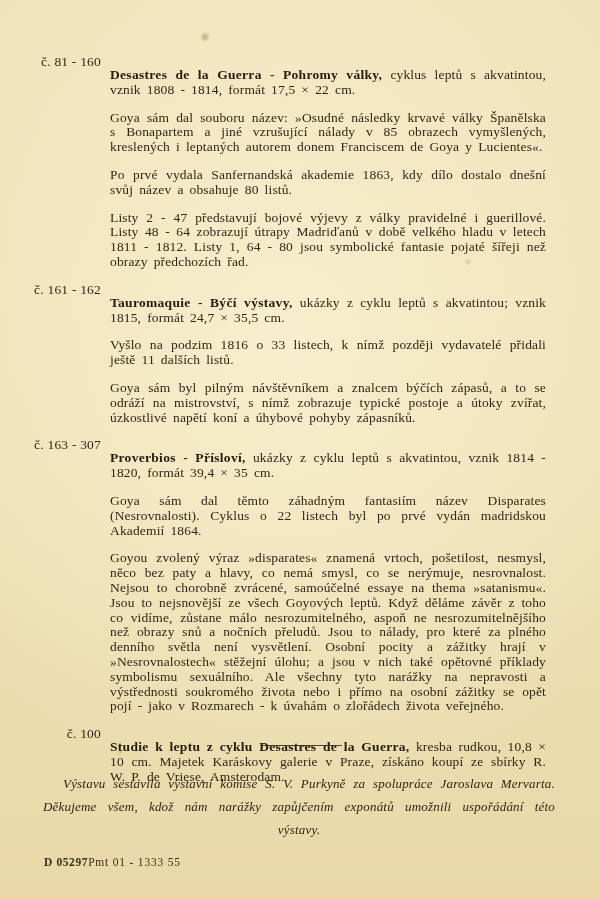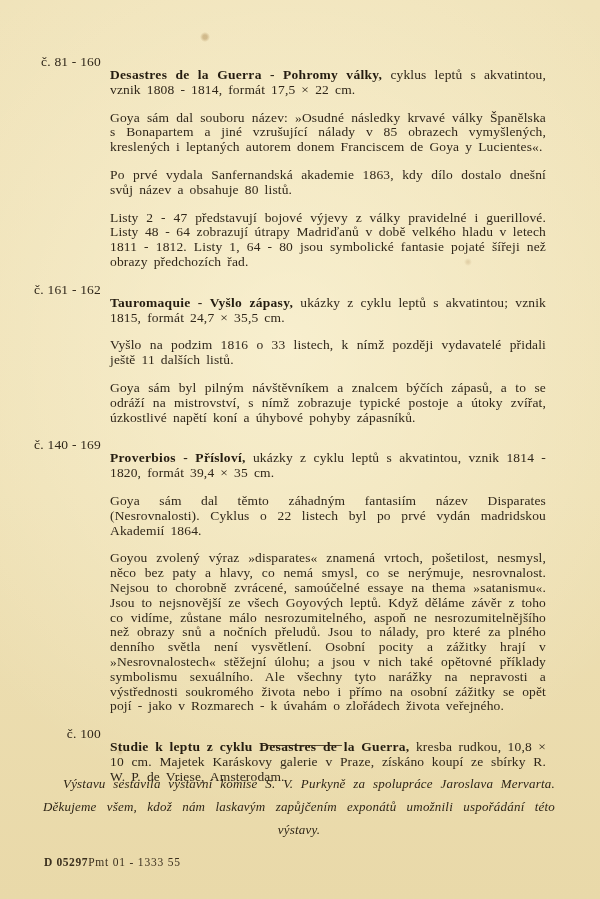--- a/index.html
+++ b/index.html
@@ -101,49 +101,49 @@
         <p class="entry-heading"><b>Desastres de la Guerra - Pohromy války,</b> <span>cyklus leptů s akvatintou, vznik 1808 - 1814, formát 17,5 × 22 cm.</span></p>
         <p>Goya sám dal souboru název: »Osudné následky krvavé války Španělska s Bonapartem a jiné vzrušující nálady v 85 obrazech vymyšlených, kreslených i leptaných autorem donem Franciscem de Goya y Lucientes«.</p>
         <p>Po prvé vydala Sanfernandská akademie 1863, kdy dílo dostalo dnešní svůj název a obsahuje 80 listů.</p>
         <p>Listy 2 - 47 představují bojové výjevy z války pravidelné i guerillové. Listy 48 - 64 zobrazují útrapy Madriďanů v době velkého hladu v letech 1811 - 1812. Listy 1, 64 - 80 jsou symbolické fantasie pojaté šířeji než obrazy předchozích řad.</p>
       </div>
     </section>
 
     <section class="entry">
       <div class="entry-number">č. 161 - 162</div>
       <div class="entry-body">
-        <p class="entry-heading"><b>Tauromaquie - Vyšlo zápasy,</b> <span>ukázky z cyklu leptů s akvatintou; vznik 1815, formát 24,7 × 35,5 cm.</span></p>
+        <p class="entry-heading"><b>Tauromaquie - Býčí výstavy,</b> <span>ukázky z cyklu leptů s akvatintou; vznik 1815, formát 24,7 × 35,5 cm.</span></p>
         <p>Vyšlo na podzim 1816 o 33 listech, k nímž později vydavatelé přidali ještě 11 dalších listů.</p>
         <p>Goya sám byl pilným návštěvníkem a znalcem býčích zápasů, a to se odráží na mistrovství, s nímž zobrazuje typické postoje a útoky zvířat, úzkostlivé napětí koní a úhybové pohyby zápasníků.</p>
       </div>
     </section>
 
     <section class="entry">
-      <div class="entry-number">č. 140 - 169</div>
+      <div class="entry-number">č. 163 - 307</div>
       <div class="entry-body">
         <p class="entry-heading"><b>Proverbios - Přísloví,</b> <span>ukázky z cyklu leptů s akvatintou, vznik 1814 - 1820, formát 39,4 × 35 cm.</span></p>
         <p>Goya sám dal těmto záhadným fantasiím název Disparates (Nesrovnalosti). Cyklus o 22 listech byl po prvé vydán madridskou Akademií 1864.</p>
         <p>Goyou zvolený výraz »disparates« znamená vrtoch, pošetilost, nesmysl, něco bez paty a hlavy, co nemá smysl, co se nerýmuje, nesrovnalost. Nejsou to chorobně zvrácené, samoúčelné essaye na thema »satanismu«. Jsou to nejsnovější ze všech Goyových leptů. Když děláme závěr z toho co vidíme, zůstane málo nesrozumitelného, aspoň ne nesrozumitelnějšího než obrazy snů a nočních přeludů. Jsou to nálady, pro které za plného denního světla není vysvětlení. Osobní pocity a zážitky hrají v »Nesrovnalostech« stěžejní úlohu; a jsou v nich také opětovné příklady symbolismu sexuálního. Ale všechny tyto narážky na nepravosti a výstřednosti soukromého života nebo i přímo na osobní zážitky se opět pojí - jako v Rozmarech - k úvahám o zlořádech života veřejného.</p>
       </div>
     </section>
 
     <section class="entry">
       <div class="entry-number">č. 100</div>
       <div class="entry-body">
         <p class="entry-heading"><b>Studie k leptu z cyklu Desastres de la Guerra,</b> <span>kresba rudkou, 10,8 × 10 cm. Majetek Karáskovy galerie v Praze, získáno koupí ze sbírky R. W. P. de Vriese, Amsterodam.</span></p>
       </div>
     </section>
 
   </div>
 
   <hr class="divider">
 
   <div class="colophon">
     <p class="stretch">Výstavu sestavila výstavní komise S. V. Purkyně za spolupráce Jaroslava Mervarta.</p>
-    <p class="wrap">Děkujeme všem, kdož nám laskavým zapůjčením exponátů umožnili uspořádání této výstavy.</p>
+    <p class="wrap">Děkujeme všem, kdož nám narážky zapůjčením exponátů umožnili uspořádání této výstavy.</p>
   </div>
 
   <div class="imprint">
     <span class="code-left">D 05297</span>
     <span class="code-right">Pmt 01 - 1333 55</span>
   </div>
 
 </div>
 
 </body></html>

